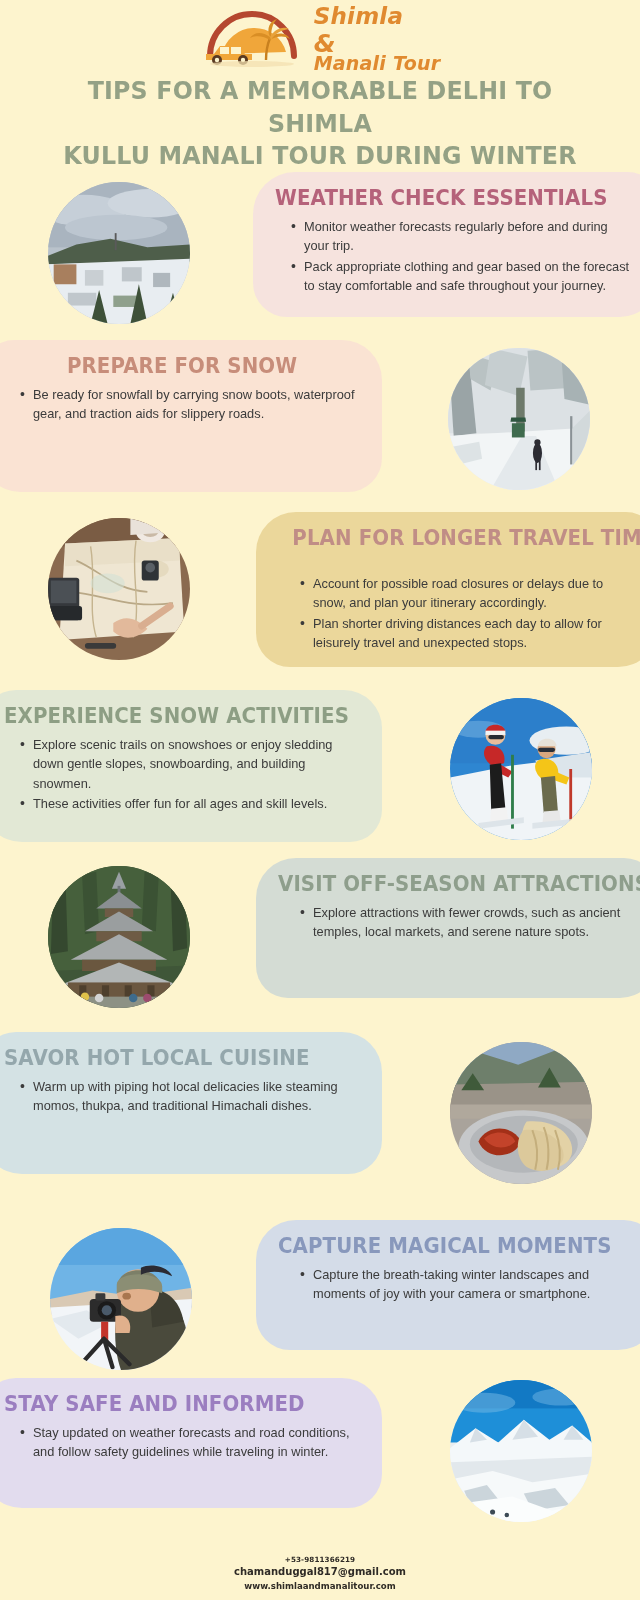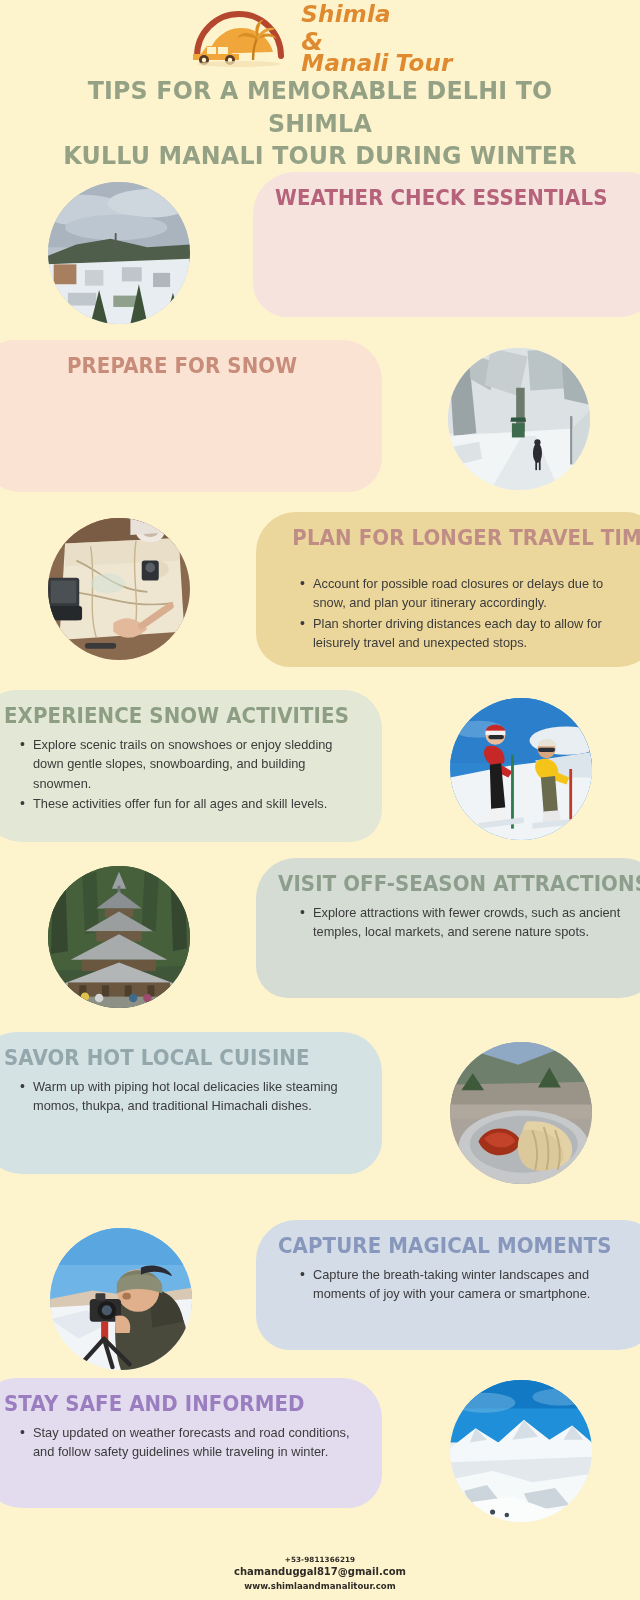--- a/index.html
+++ b/index.html
@@ -35,21 +35,21 @@
   .logo-text {
     display: flex; flex-direction: column;
     line-height: 0.92;
     font-family: "DejaVu Sans", sans-serif;
     font-weight: bold;
     font-style: italic;
     color: #E08A30;
     letter-spacing: .2px;
   }
   .logo-l1 { font-size: 23px; }
-  .logo-l2 { font-size: 23px; }
+  .logo-l2 { font-size: 19px; }
   .logo-amp { font-size: 25px; }
 
   
   .title {
     position: absolute;
     top: 74px; left: 30px; right: 30px;
     text-align: center;
     color: #94A185;
     font-family: "DejaVu Sans", sans-serif;
     font-weight: bold;
@@ -184,20 +184,24 @@
       <path d="M30 100 L36 76 L42 100 Z" fill="#3E5139"></path>
       <path d="M58 100 L64 72 L70 100 Z" fill="#3E5139"></path>
       <path d="M82 100 L88 78 L94 100 Z" fill="#42553C"></path>
       <path d="M6 100 L11 82 L16 100 Z" fill="#3E5139"></path>
       <rect x="47" y="36" width="1.3" height="12" fill="#5A5A5A"></rect>
     </svg>
   </div>
   <div class="card right" style="top:172px; width:405px; min-height:145px; background:#F6E3DE;
               border-radius:42px 30px 38px 34px;">
     <div class="card-head" style="color:#B5627A;">Weather Check Essentials</div>
+    <ul>
+      <li>Monitor weather forecasts regularly before and during your trip.</li>
+      <li>Pack appropriate clothing and gear based on the forecast to stay comfortable and safe throughout your journey.</li>
+    </ul>
   </div>
 
   <div class="photo" style="right:50px; top:348px; width:142px; height:142px;">
     <svg viewBox="0 0 100 100" preserveAspectRatio="xMidYMid slice">
       <rect width="100" height="100" fill="#E7EAEC"></rect>
       <rect width="100" height="60" fill="#DCE1E4"></rect>
       <path d="M0 0 L14 0 L20 60 L4 62 Z" fill="#9AA4A6"></path>
       <path d="M14 4 L34 10 L30 30 L16 22 Z" fill="#B9C2C3"></path>
       <path d="M30 0 L56 6 L50 34 L26 26 Z" fill="#C6CED0"></path>
       <path d="M56 2 L84 0 L88 28 L58 30 Z" fill="#BAC3C5"></path>
@@ -213,20 +217,21 @@
       <circle cx="63" cy="66.5" r="2.2" fill="#2C2C33"></circle>
       <rect x="86" y="48" width="1.6" height="34" fill="#8A9296"></rect>
       <path d="M88 56 L100 44 L100 86 L88 84 Z" fill="#D2D9DB"></path>
       <path d="M0 70 L22 66 L24 78 L0 84 Z" fill="#DDE3E5"></path>
     </svg>
   </div>
   <div class="card left head-center" style="top:340px; width:400px; min-height:152px; background:#FAE3D3;
               border-radius:32px 40px 34px 38px;">
     <div class="card-head" style="color:#C78D7A; text-align:center; transform-origin:center;">Prepare for Snow</div>
     <ul>
+      <li>Be ready for snowfall by carrying snow boots, waterproof gear, and traction aids for slippery roads.</li>
     </ul>
   </div>
 
   <div class="photo" style="left:48px; top:518px; width:142px; height:142px;">
     <svg viewBox="0 0 100 100" preserveAspectRatio="xMidYMid slice">
       <rect width="100" height="100" fill="#8A6A4F"></rect>
       <rect y="0" width="100" height="20" fill="#7A5C44"></rect>
       <path d="M12 18 L92 14 L96 80 L8 86 Z" fill="#EFE6D2"></path>
       <path d="M12 18 L92 14 L93 30 L12 34 Z" fill="#E5DAC2" opacity=".6"></path>
       <path d="M20 30 C38 38 46 50 70 52" stroke="#B9A886" stroke-width="1.2" fill="none"></path>

